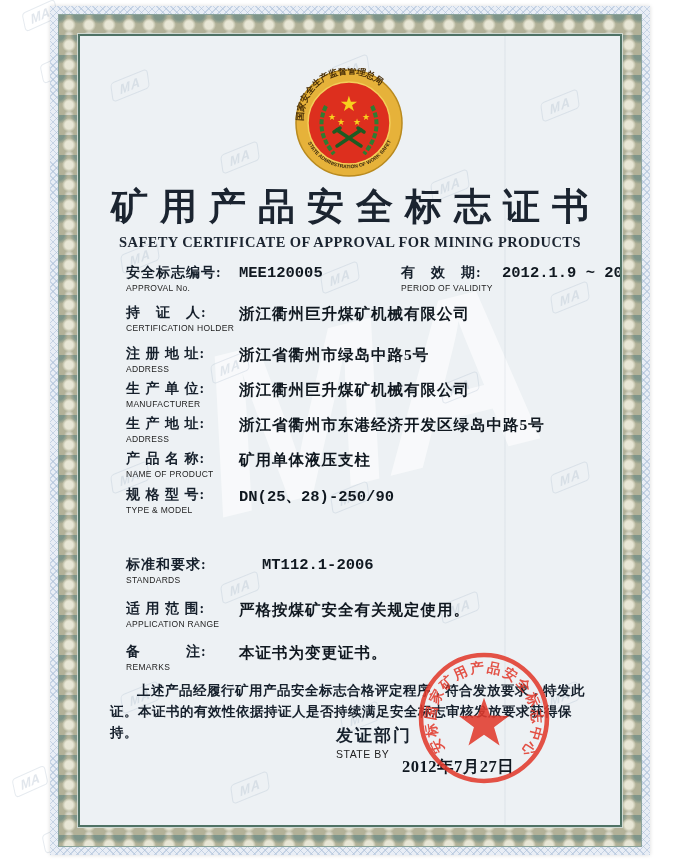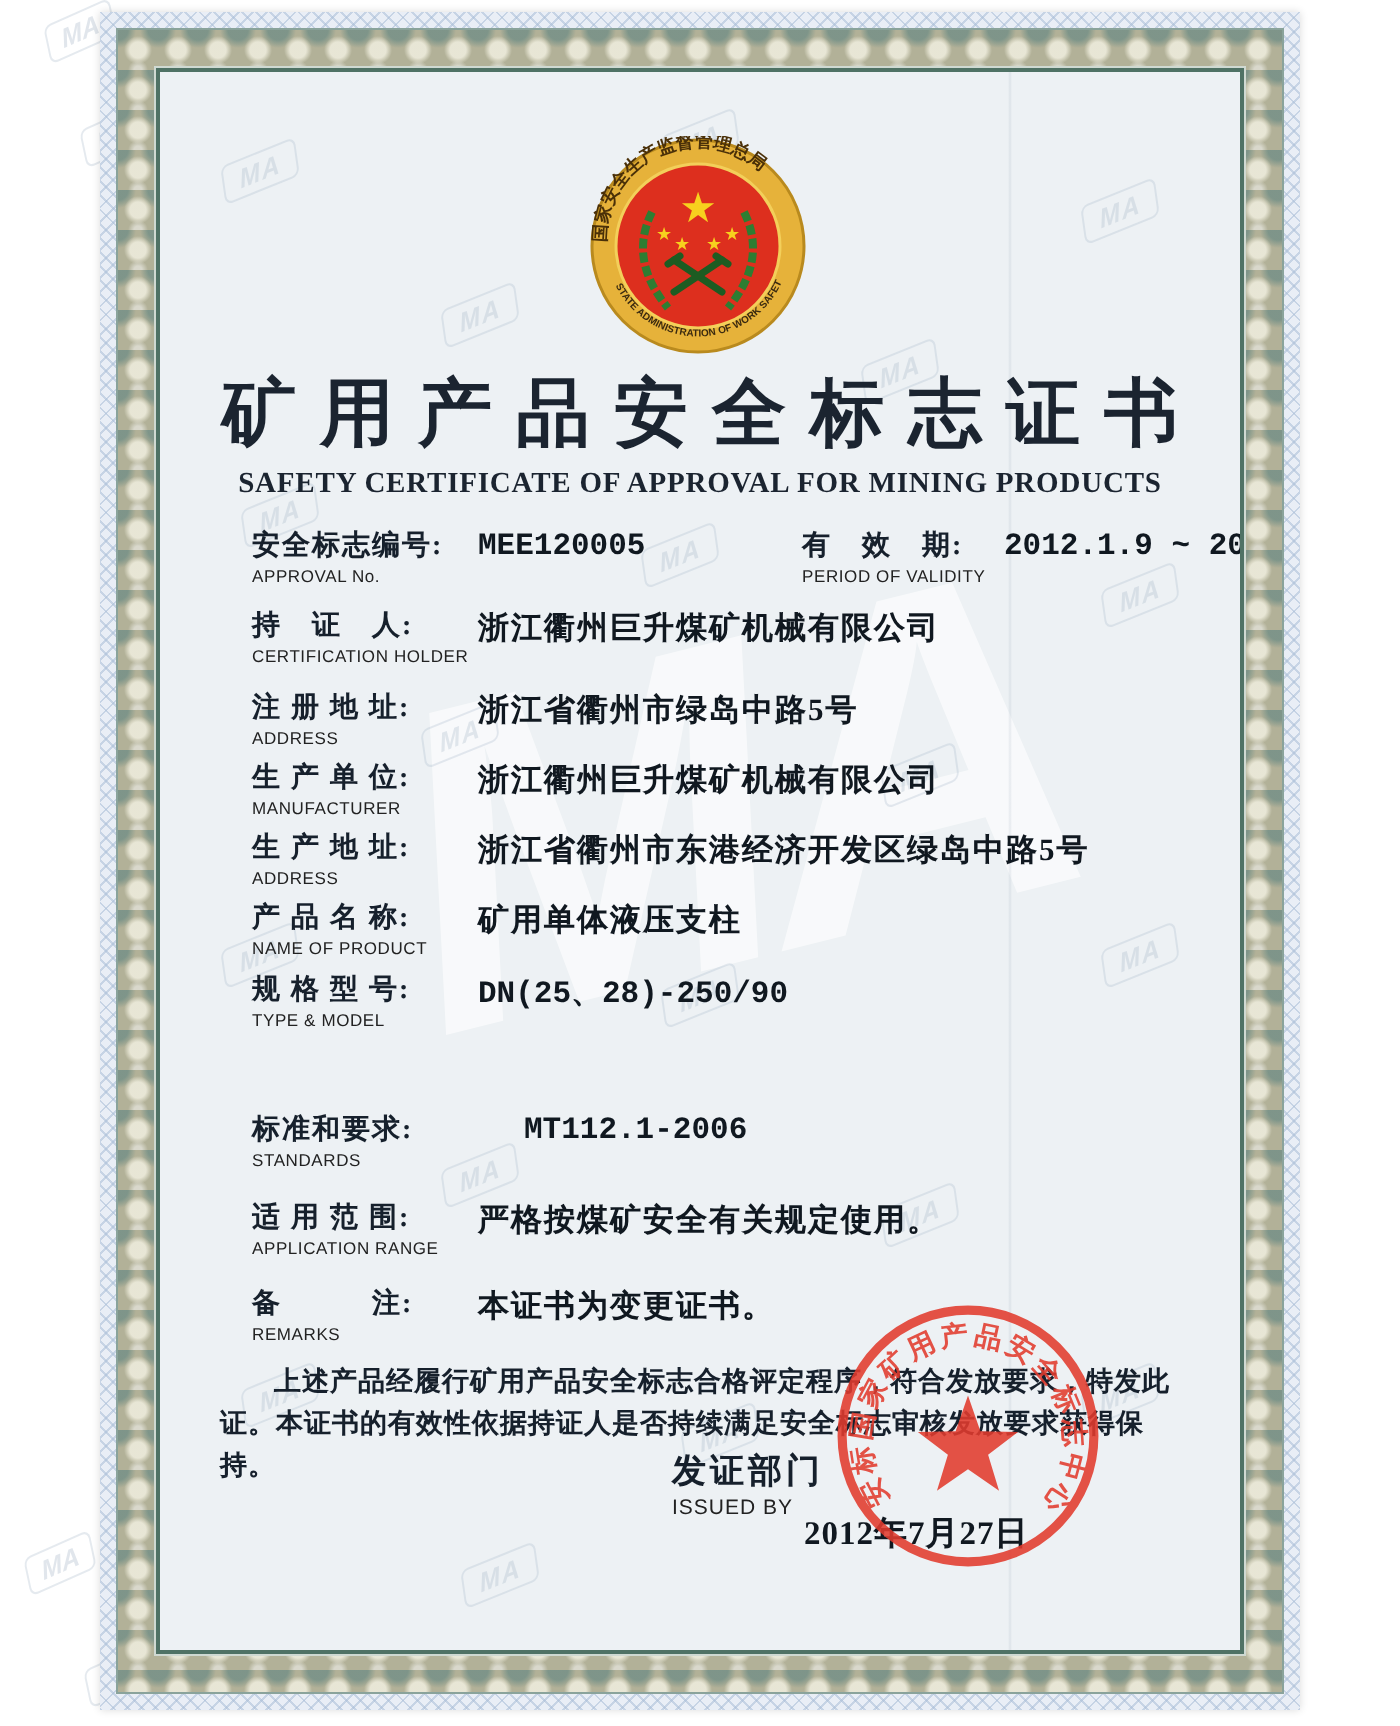--- a/index.html
+++ b/index.html
@@ -248,21 +248,21 @@
         <span class="cn">备　　　注:</span>
         <span class="en">REMARKS</span>
       </span>
       <span class="val">本证书为变更证书。</span>
     </div>
 
     <div class="closing">上述产品经履行矿用产品安全标志合格评定程序，符合发放要求，特发此证。本证书的有效性依据持证人是否持续满足安全标志审核发放要求获得保持。</div>
 
     <div class="issued">
       <div class="cn">发证部门</div>
-      <div class="en">ISSUED BY</div>
+      <div class="en">STATE BY</div>
     </div>
 
     <div class="issue-date">2012年7月27日</div>
 
     <div class="seal">
       <svg width="134" height="134" viewBox="0 0 132 132">
         <circle cx="66" cy="66" r="62" fill="none" stroke="#e23b2e" stroke-width="4.5"></circle>
         <defs>
           <path id="sealArc" d="M 27.5,97.5 A 48,48 0 1 1 104.5,97.5" fill="none"></path>
         </defs>

